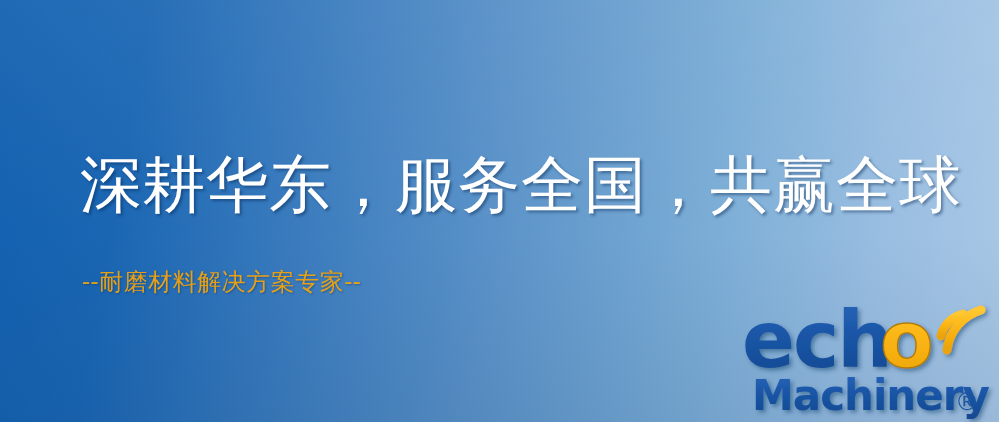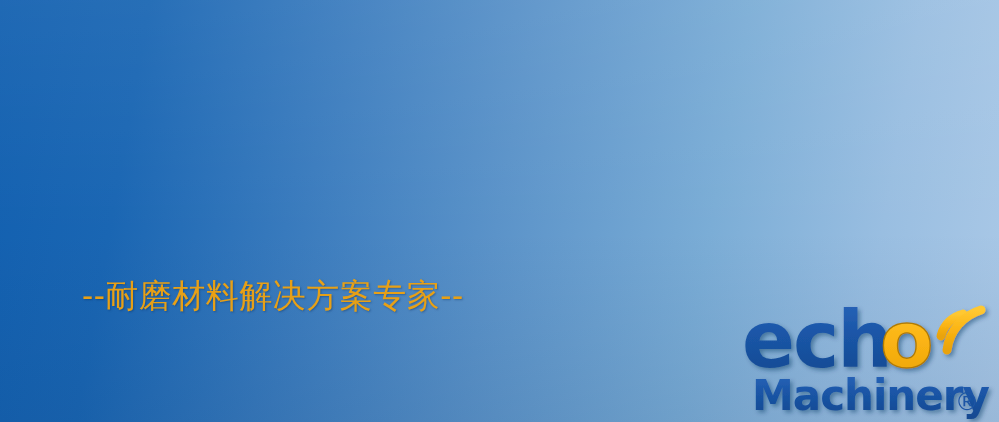--- a/index.html
+++ b/index.html
@@ -46,23 +46,23 @@
     letter-spacing: 1px;
     color: #ffffff;
     white-space: nowrap;
     text-shadow: 2px 2px 3px rgba(0, 35, 80, 0.45);
   }
 
   
   #subtitle {
     position: absolute;
     left: 82px;
-    top: 280px;
+    top: 266px;
     font-family: "DejaVu Serif", "Liberation Serif", serif;
-    font-size: 33px;
+    font-size: 24px;
     line-height: 32px;
     letter-spacing: 0.5px;
     color: #e7a016;
     white-space: nowrap;
     text-shadow: 1px 1px 2px rgba(0, 35, 80, 0.35);
   }
 
   
   #logo {
     position: absolute;
@@ -78,20 +78,21 @@
     height: 134px;
   }
 </style>
 </head>
 <body>
 
 <div id="banner">
 
   <div id="banner-sheen"></div>
 
+  <div id="headline">深耕华东，服务全国，共赢全球</div>
 
   <div id="subtitle">--耐磨材料解决方案专家--</div>
 
   <div id="logo">
     <svg viewBox="0 0 257 134" xmlns="http://www.w3.org/2000/svg" aria-hidden="true">
       <defs>
         <linearGradient id="blueFace" x1="0" y1="0" x2="0" y2="1">
           <stop offset="0%" stop-color="#2a66bb"></stop>
           <stop offset="45%" stop-color="#1a55a6"></stop>
           <stop offset="100%" stop-color="#14488f"></stop>

